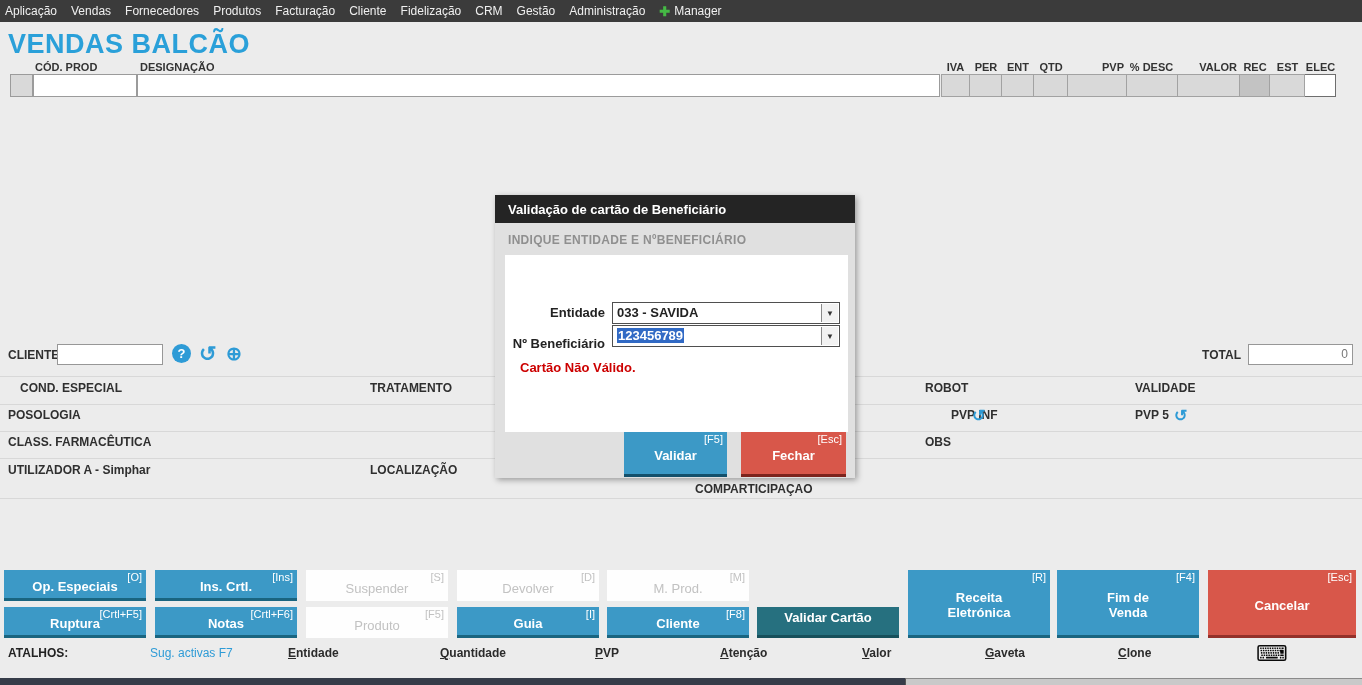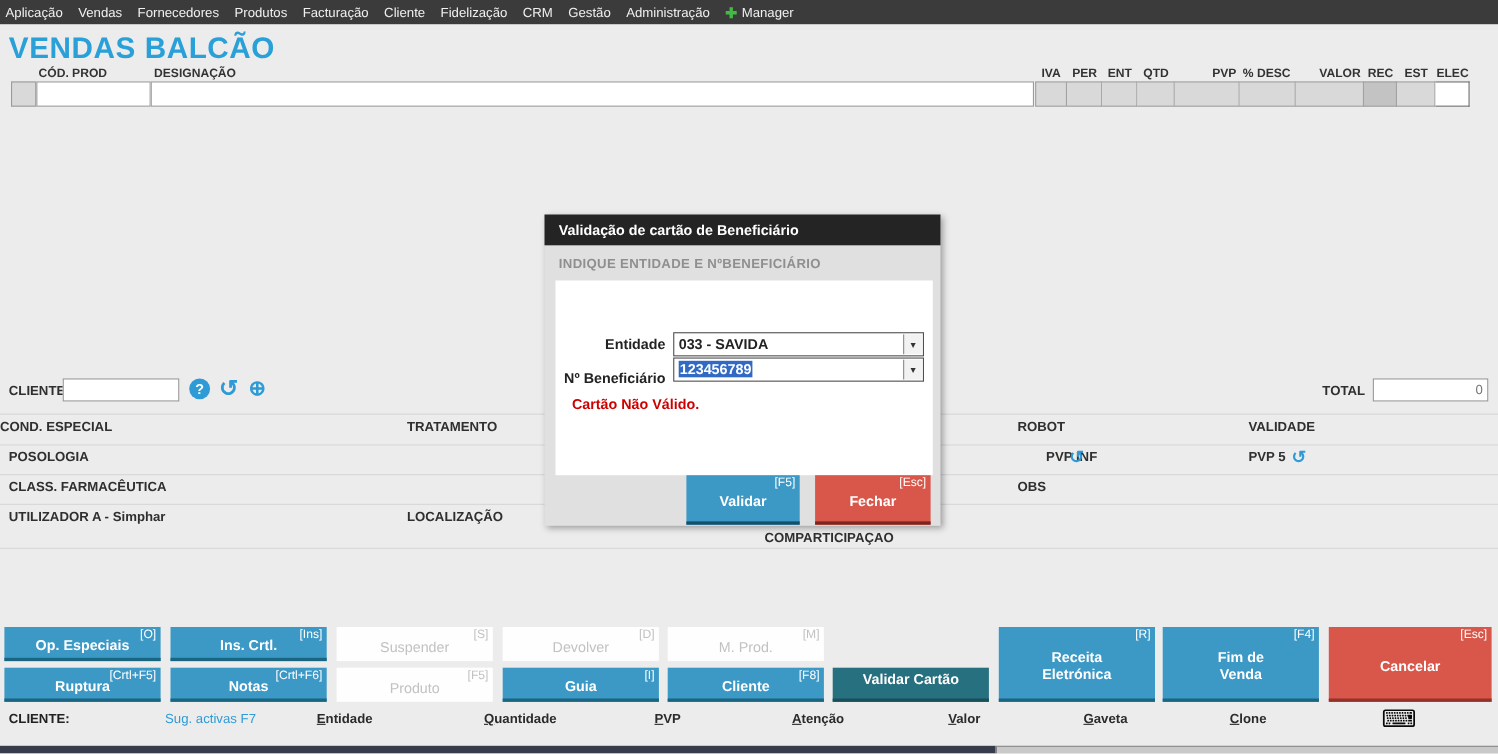--- a/index.html
+++ b/index.html
@@ -149,21 +149,21 @@
   <span class="icon-glyph" style="left:226px; top:344px;">⊕</span>
   <div class="bar-label" style="left:1201px; top:348px; width:40px; text-align:right;">TOTAL</div>
   <div class="text-input" style="left:1248px; top:344px; width:105px; height:21px; text-align:right; color:#777; line-height:19px;">0</div>
 
   <div class="hr" style="top:376px;"></div>
   <div class="hr" style="top:404px;"></div>
   <div class="hr" style="top:431px;"></div>
   <div class="hr" style="top:458px;"></div>
   <div class="hr" style="top:498px;"></div>
 
-  <div class="info-label" style="left:0; top:381px;">COND. ESPECIAL</div>
+  <div class="info-label" style="left:20px; top:381px;">COND. ESPECIAL</div>
   <div class="info-label" style="left:370px; top:381px;">TRATAMENTO</div>
   <div class="info-label" style="left:925px; top:381px;">ROBOT</div>
   <div class="info-label" style="left:1135px; top:381px;">VALIDADE</div>
 
   <div class="info-label" style="left:8px; top:408px;">POSOLOGIA</div>
   <div class="info-label" style="left:920px; top:408px;padding-left:31px;">PVP INF</div>
   <span class="mini-history" style="left:972px; top:406px;">↺</span>
   <div class="info-label" style="left:1135px; top:408px;">PVP 5</div>
   <span class="mini-history" style="left:1174px; top:406px;">↺</span>
 
@@ -258,21 +258,21 @@
   </div>
   <div class="abtn blue" style="left:607px; top:607px; width:142px; height:31px;">
     <span class="shortcut">[F8]</span>
     <span class="blabel">Cliente</span>
   </div>
   <div class="abtn teal" style="left:757px; top:607px; width:142px; height:31px;">
     <span class="shortcut"></span>
     <span class="blabel" style="margin-top:-10px;">Validar Cartão</span>
   </div>
 
-  <div class="atalho-title" style="left:8px;">CLIENTE:</div>
+  <div class="atalho-title" style="left:8px;">ATALHOS:</div>
   <div class="atalho-link" style="left:118px;">Sug. activas F7</div>
   <div class="atalho" style="left:288px;">Entidade</div>
   <div class="atalho" style="left:440px;">Quantidade</div>
   <div class="atalho" style="left:595px;">PVP</div>
   <div class="atalho" style="left:720px;">Atenção</div>
   <div class="atalho" style="left:862px;">Valor</div>
   <div class="atalho" style="left:985px;">Gaveta</div>
   <div class="atalho" style="left:1118px;">Clone</div>
   <span class="kbd-icon">⌨</span>
 

